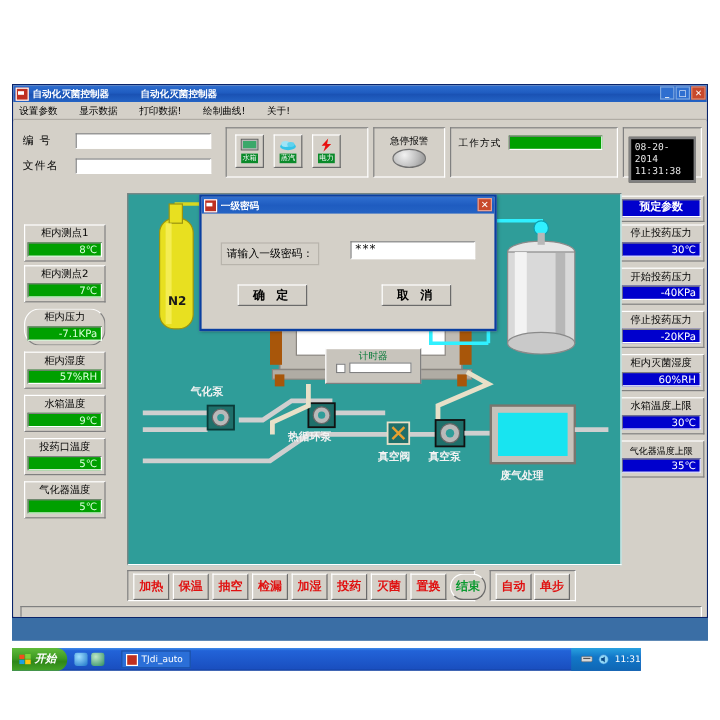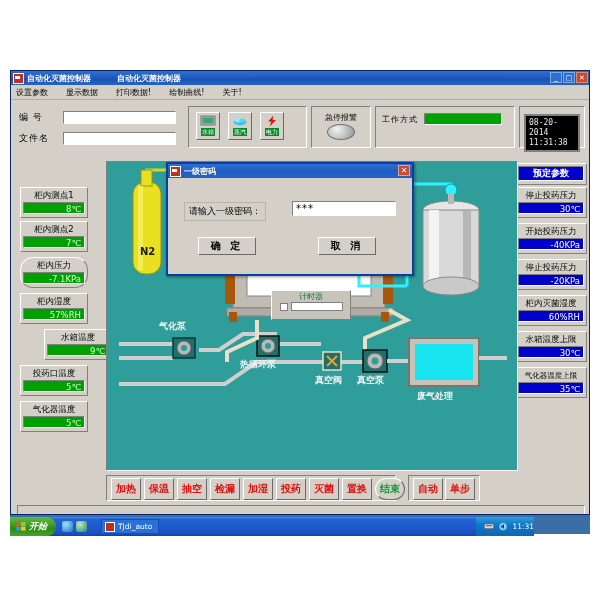--- a/index.html
+++ b/index.html
@@ -184,21 +184,21 @@
     letter-spacing:1px;color:#000;overflow:hidden;
   }
   .mbtn{
     position:absolute;top:59px;width:58px;height:18px;background:#d4d0c8;
     border:1px solid #fff;border-right-color:#6a6a6a;border-bottom-color:#6a6a6a;
     box-sizing:border-box;font-size:10px;display:flex;align-items:center;
     justify-content:center;letter-spacing:3px;font-weight:bold;
   }
   
   .taskbar{
-    position:absolute;left:10px;top:517px;width:524px;height:19px;
+    position:absolute;left:10px;top:540px;width:524px;height:19px;
     background:linear-gradient(180deg,#3f8bea 0%,#2263d8 12%,#1a4fc0 90%,#123f9e 100%);
     display:flex;align-items:center;box-sizing:border-box;
   }
   .startbtn{
     height:19px;padding:0 9px 0 6px;
     background:linear-gradient(180deg,#5fbb3a 0%,#3e9a22 45%,#2f8718 60%,#45a527 100%);
     border-radius:0 9px 9px 0;
     display:flex;align-items:center;gap:3px;
     color:#fff;font-size:9px;font-style:italic;font-weight:bold;
     box-sizing:border-box;
@@ -321,21 +321,21 @@
         <div class="pval green">7℃</div>
       </div>
       <div class="panel" style="left:9px;top:156px;border-radius:13px;">
         <div class="pname">柜内压力</div>
         <div class="pval green">-7.1KPa</div>
       </div>
       <div class="panel" style="left:9px;top:192px;">
         <div class="pname">柜内湿度</div>
         <div class="pval green">57%RH</div>
       </div>
-      <div class="panel" style="left:9px;top:228px;margin-left:24px;">
+      <div class="panel" style="left:9px;top:228px;">
         <div class="pname">水箱温度</div>
         <div class="pval green">9℃</div>
       </div>
       <div class="panel" style="left:9px;top:264px;">
         <div class="pname">投药口温度</div>
         <div class="pval green">5℃</div>
       </div>
       <div class="panel" style="left:9px;top:300px;">
         <div class="pname">气化器温度</div>
         <div class="pval green">5℃</div>

